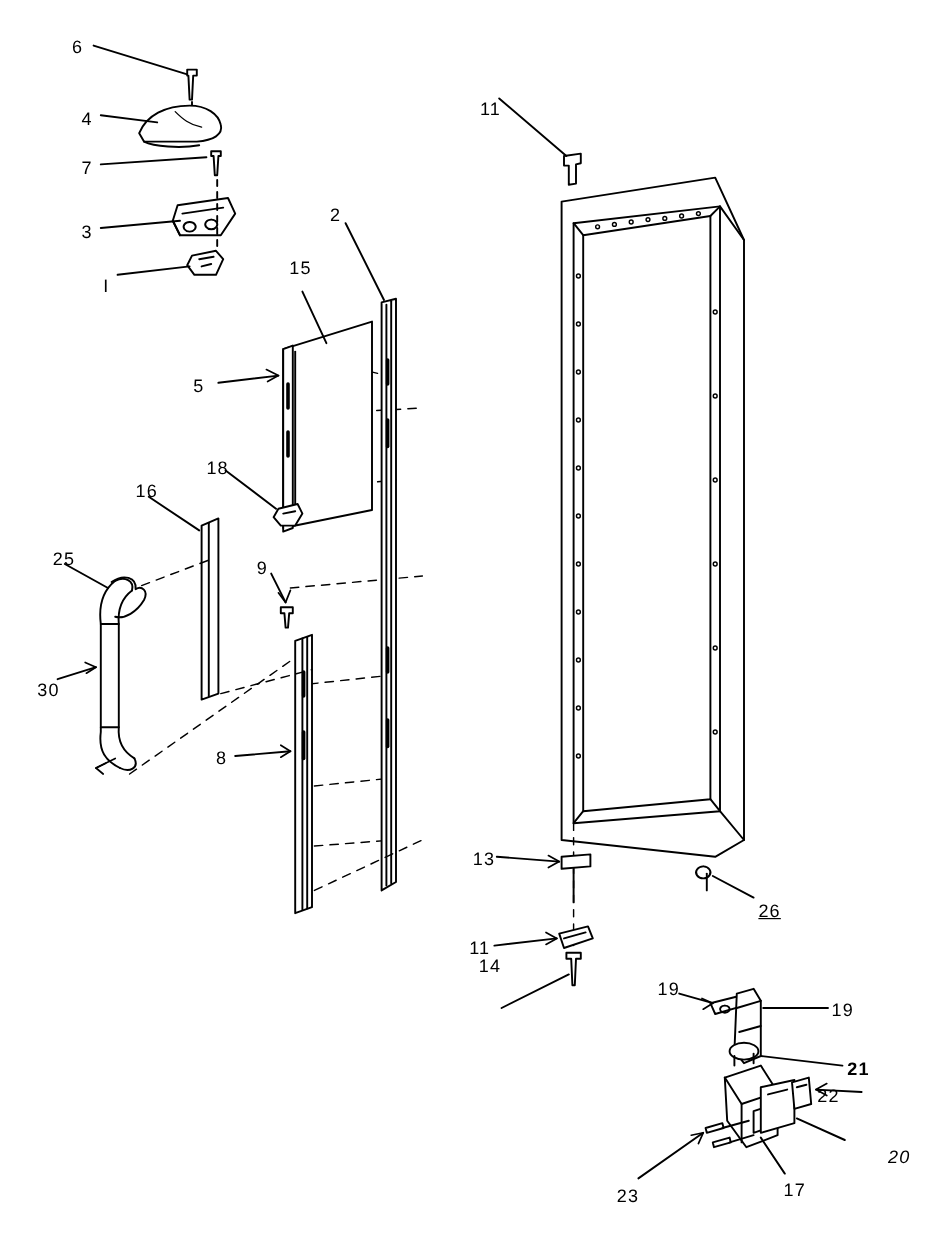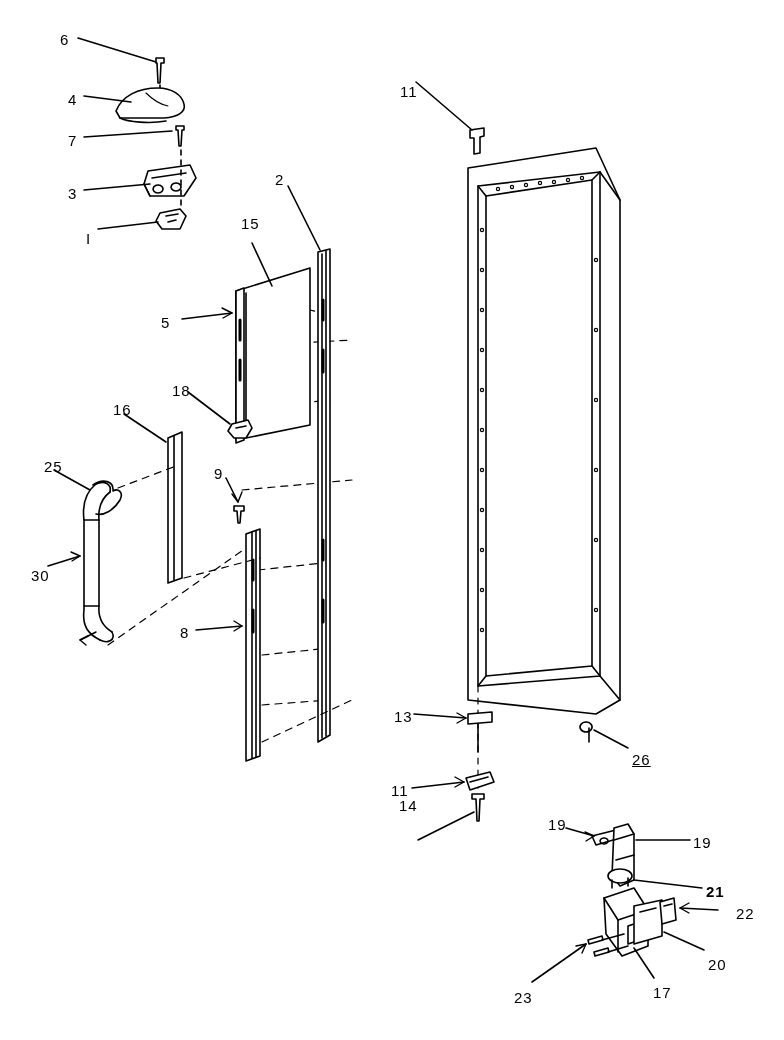--- a/index.html
+++ b/index.html
@@ -384,19 +384,19 @@
   <div class="callout" style="left:214px; top:466px;">9</div>
   <div class="callout" style="left:31px;  top:568px;">30</div>
   <div class="callout" style="left:180px; top:625px;">8</div>
   <div class="callout" style="left:394px; top:709px;">13</div>
   <div class="callout" style="left:632px; top:752px;text-decoration:underline;">26</div>
   <div class="callout" style="left:391px; top:783px;">11</div>
   <div class="callout" style="left:399px; top:798px;">14</div>
   <div class="callout" style="left:693px; top:835px;">19</div>
   <div class="callout" style="left:548px; top:817px;">19</div>
   <div class="callout" style="left:706px; top:884px;font-weight:bold;">21</div>
-  <div class="callout" style="left:736px; top:906px;">22</div>
-  <div class="callout" style="left:708px; top:957px;">20</div>
+  <div class="callout" style="left:681px; top:906px;">22</div>
+  <div class="callout" style="left:740px; top:957px;font-style:italic;">20</div>
   <div class="callout" style="left:653px; top:985px;">17</div>
   <div class="callout" style="left:514px; top:990px;">23</div>
 
 
 </div>
 
 </body></html>

